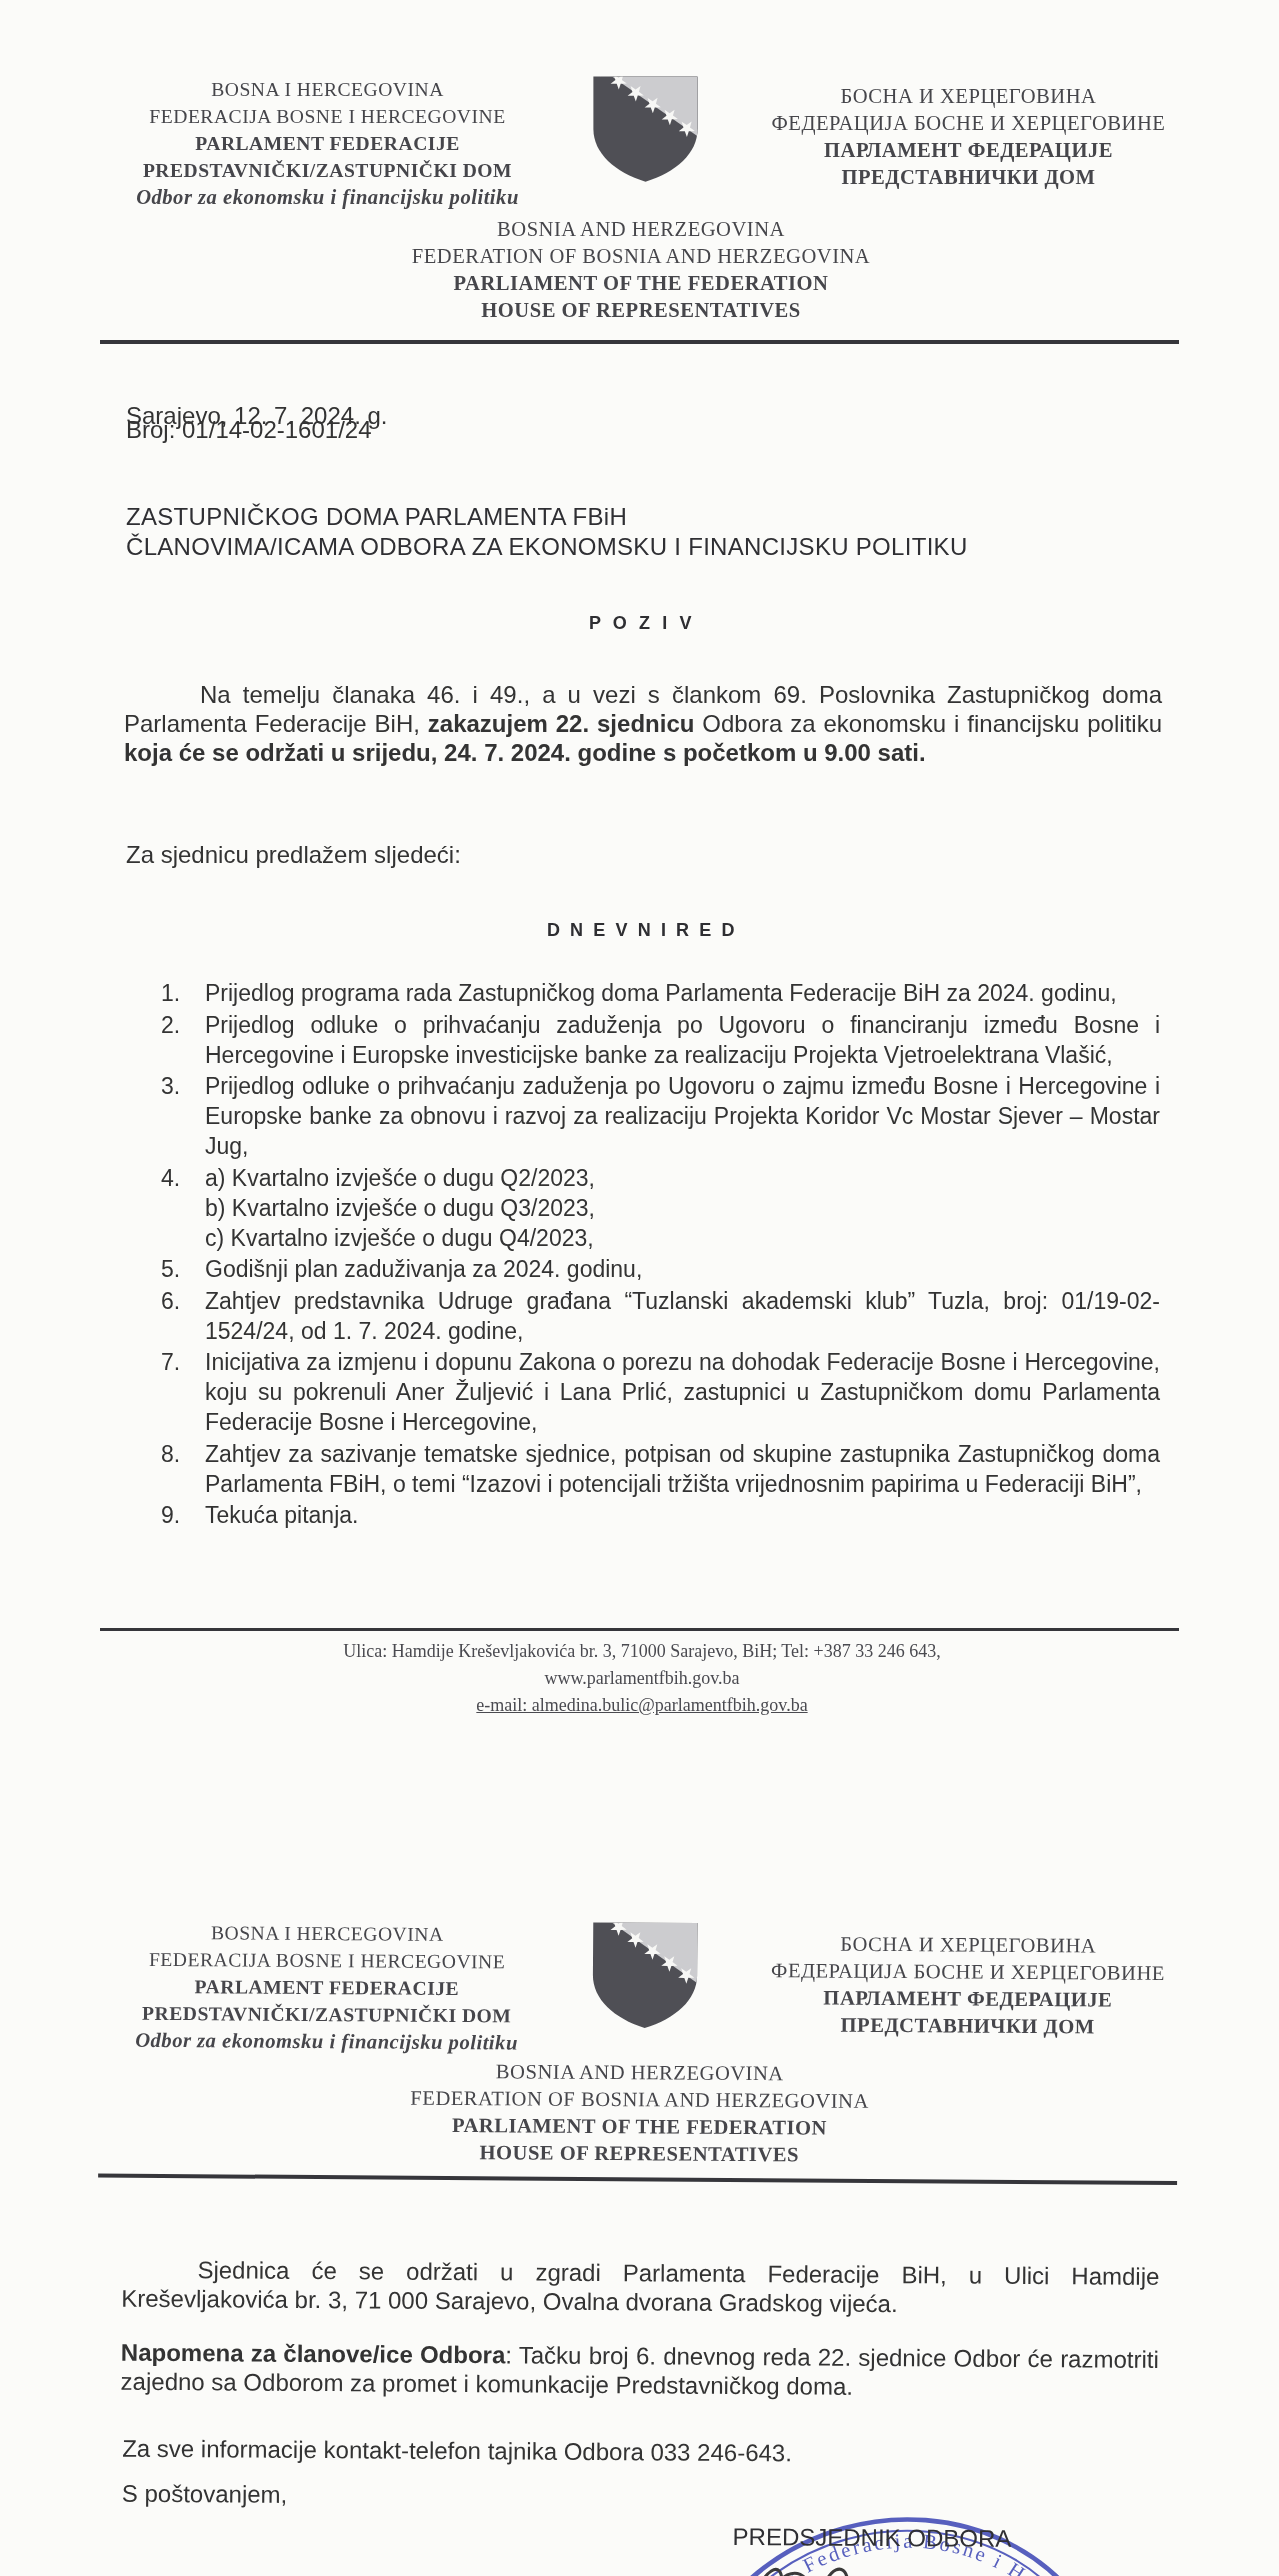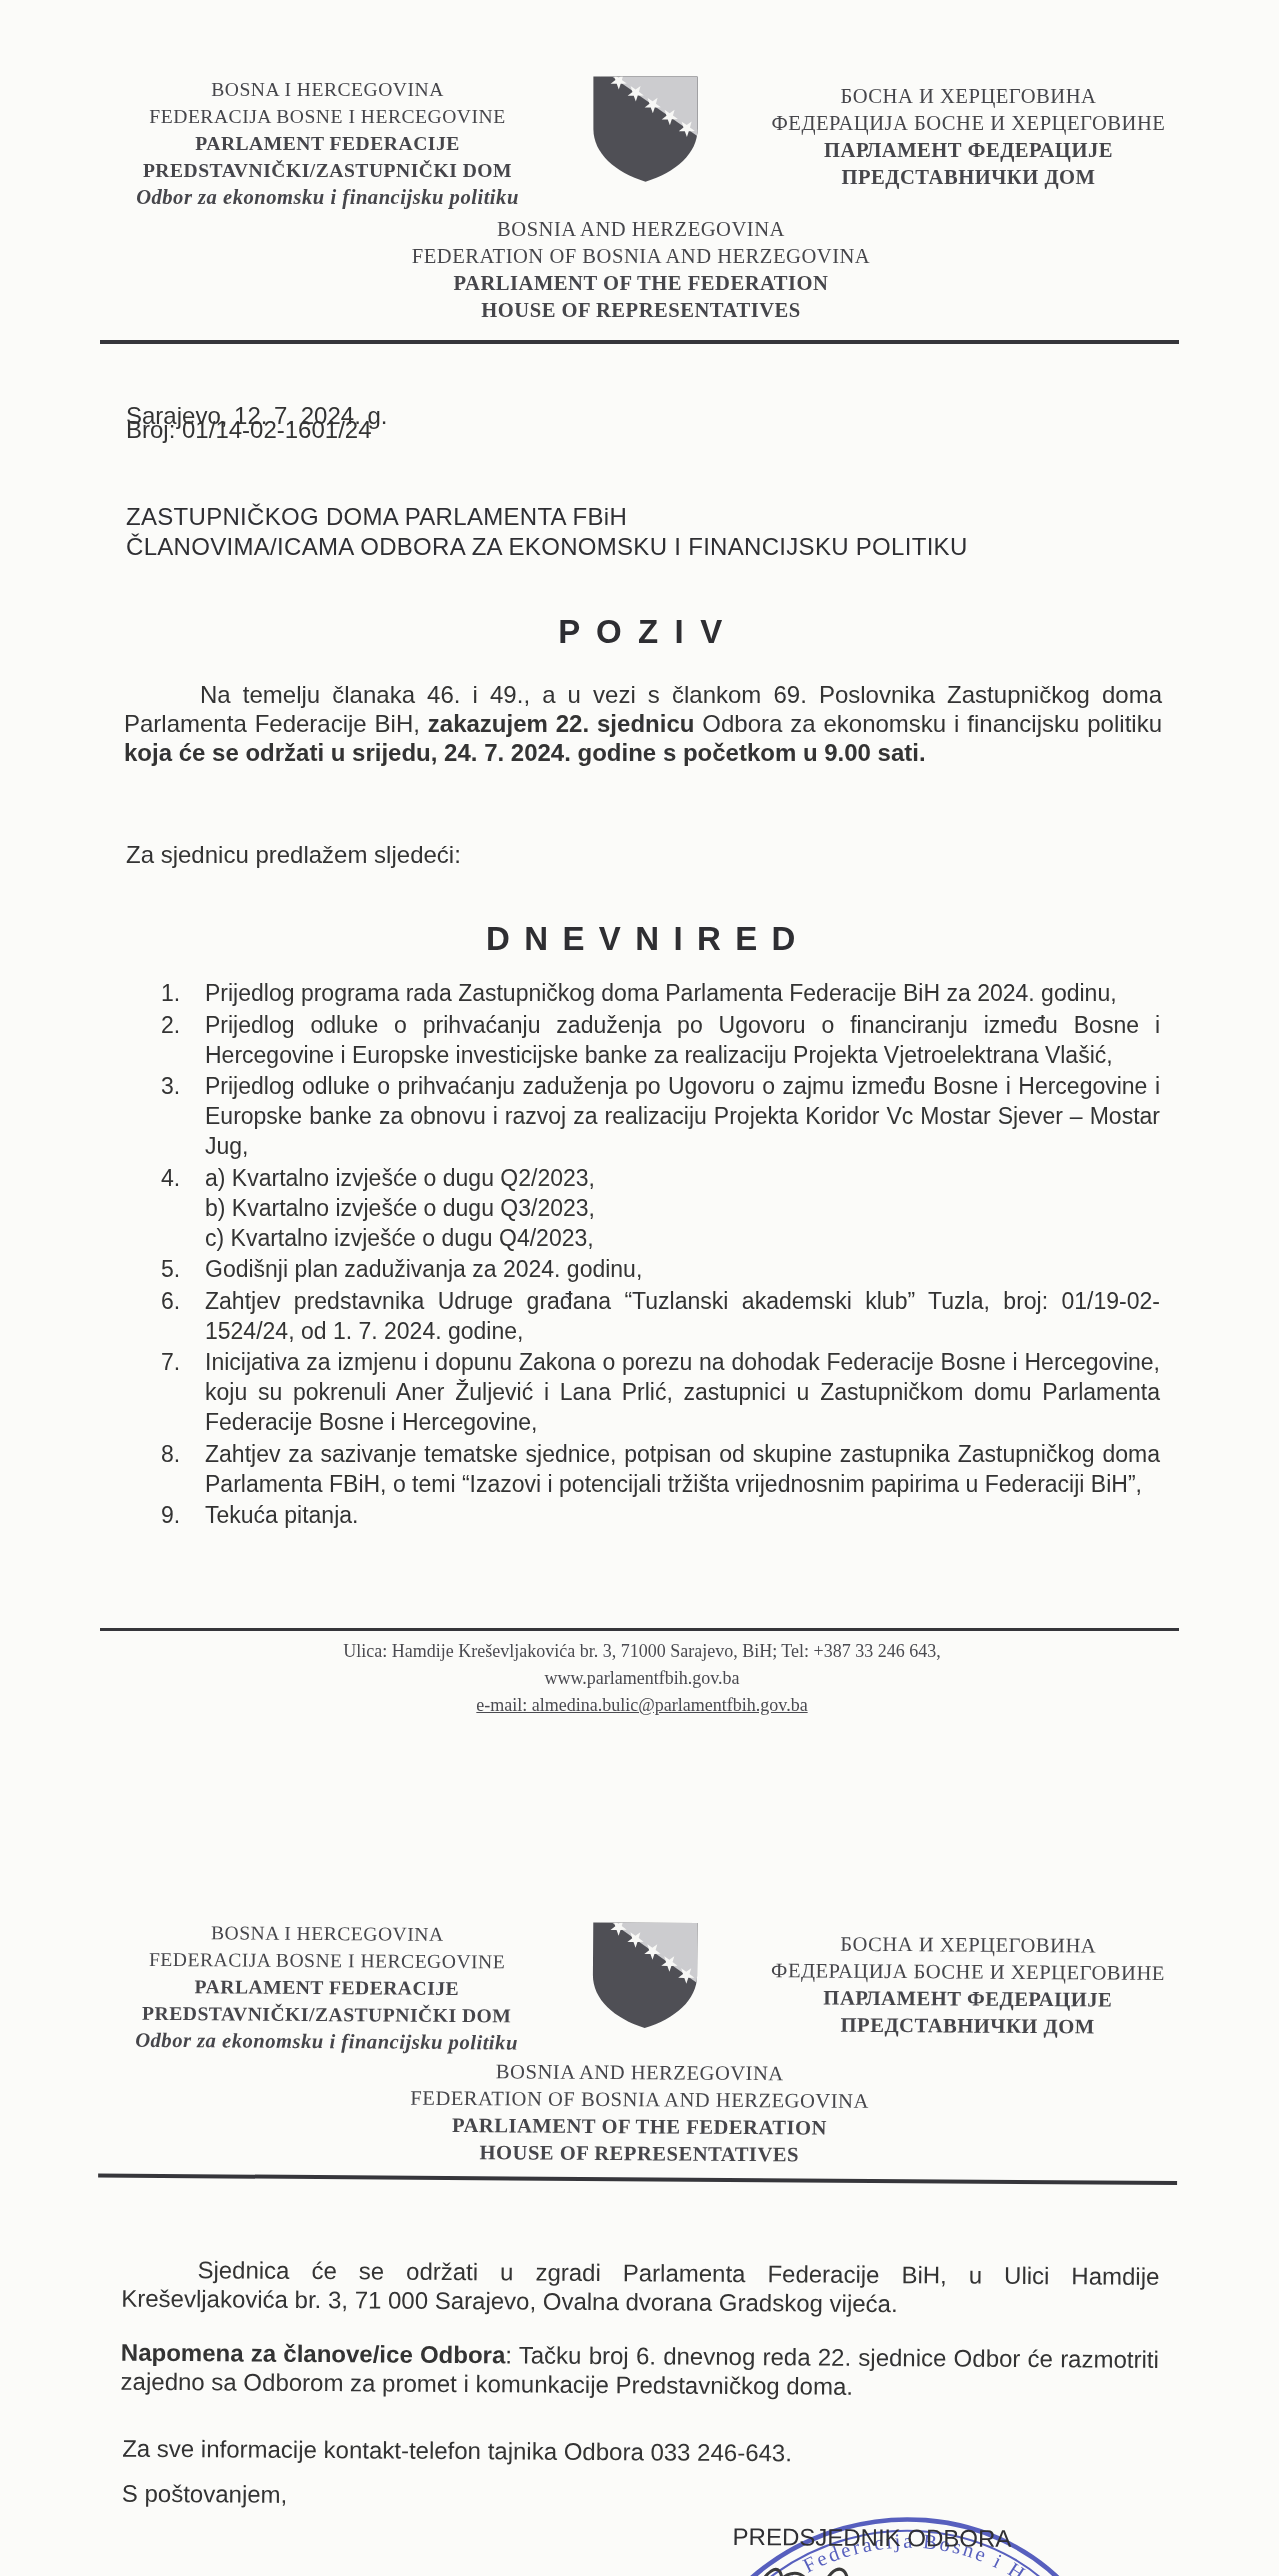--- a/index.html
+++ b/index.html
@@ -12,21 +12,21 @@
   .hdr-block.cyr .hline{font-size:20.6px;}
   .hdr-block .hline:nth-child(3),.hdr-block .hline:nth-child(4){font-weight:bold;}
   .hdr-block .hline:nth-child(5){font-weight:bold;font-style:italic;font-size:20.6px;}
   .hdr-block.en .hline{font-size:20.6px;line-height:27px;}
   
   .rule{position:absolute;left:100px;width:1079px;height:3.6px;background:#36363b;}
   .rule.thin{height:3.1px;}
   
   .sans{font-family:"Liberation Sans",sans-serif;font-size:24px;color:#333;}
   .addr-block .hline{font-size:24px;line-height:30px;color:#2f2f33;letter-spacing:0.3px;}
-  .title-center{width:1036px;text-align:center;font-weight:bold;font-size:33px;letter-spacing:3.6px;color:#2e2e32;}
+  .title-center{width:1036px;text-align:center;font-weight:bold;font-size:18px;letter-spacing:3.6px;color:#2e2e32;}
   .para{width:1038px;text-align:justify;line-height:29px;}
   .indent{text-indent:76px;}
   .b{font-weight:bold;}
   
   .agenda{width:1036px;}
   .ag-item{position:relative;padding-left:81px;text-align:justify;line-height:30px;font-size:23px;margin-bottom:1.5px;}
   .ag-num{position:absolute;left:37px;top:0;}
   .ag-sub{text-align:left;}
   
   .footer-block{width:1036px;text-align:center;font-family:"Liberation Serif",serif;

